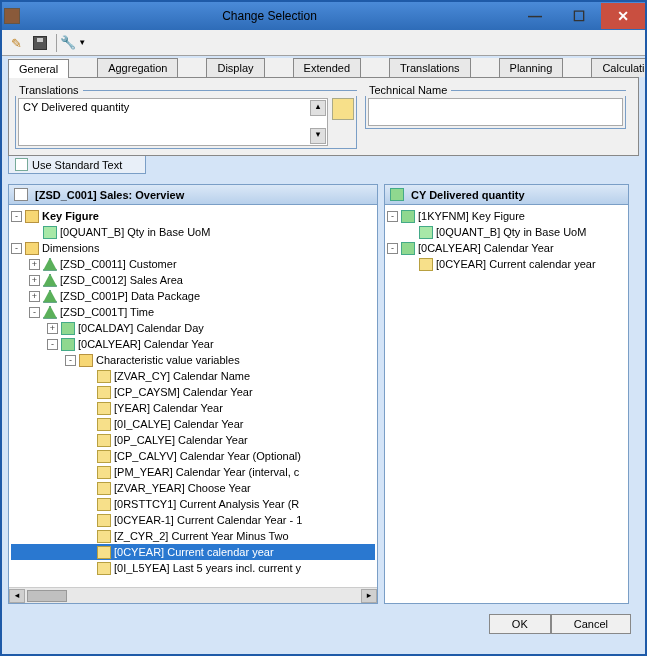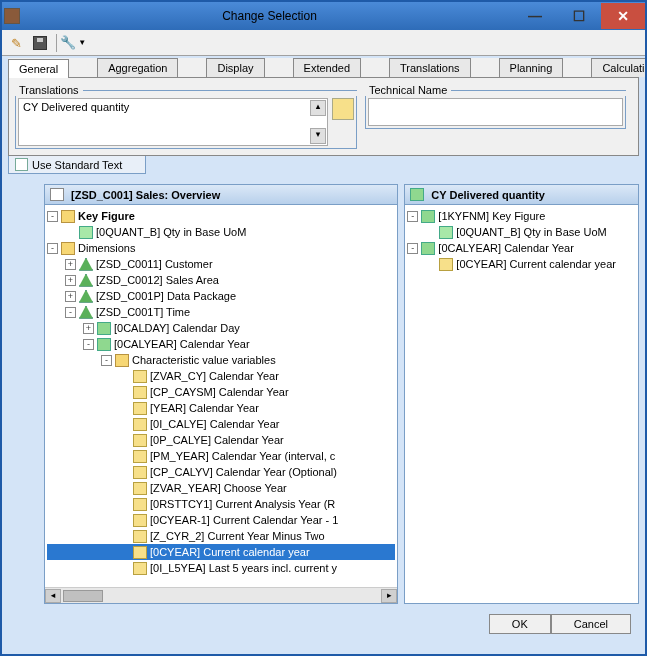--- a/index.html
+++ b/index.html
@@ -25,21 +25,21 @@
 .legend-line { flex:1; height:1px; background:#7a9ec6; }
 .desc-box { width: 310px; height: 48px; background: #fff; border: 1px solid #aaa; padding: 2px 4px; position: relative; }
 .desc-box .scroll-up, .desc-box .scroll-dn { position: absolute; right: 1px; width: 16px; height: 16px; background: #e0e0e0; border:1px solid #aaa; text-align:center; font-size:9px; }
 .desc-box .scroll-up { top:1px; } .desc-box .scroll-dn { bottom:1px; }
 .wizard-btn { width: 22px; height: 22px; background: #f7e08a; border: 1px solid #aa8; display:inline-block; margin-left:4px; }
 .tech-input { width: 255px; height: 28px; background:#fff; border:1px solid #aaa; }
 .chk-row { display:flex; align-items:center; gap:4px; padding:2px 6px; border:1px solid #7a9ec6; border-top:none; width: 138px; background:#e8eff8; }
 .chk { width:13px; height:13px; border:1px solid #7a9; background:#fff; }
 .panels { display:flex; gap:6px; margin-top:10px; }
 .panel { border:1px solid #7a9ec6; background:#fff; display:flex; flex-direction:column; }
-.panel-left { width: 370px; height: 420px; margin-left: 36px; }
+.panel-left { width: 370px; height: 420px; }
 .panel-right { width: 245px; height: 420px; }
 .panel-hdr { background: linear-gradient(#dbe8f7, #b8d0eb); padding: 3px 5px; font-weight: bold; display:flex; align-items:center; gap:4px; border-bottom:1px solid #7a9ec6; }
 .tree { flex:1; overflow:auto; padding: 3px 2px; position:relative; }
 .node { display:flex; align-items:center; height:16px; white-space:nowrap; }
 .node .tgl { width:11px; height:11px; border:1px solid #888; font-size:9px; line-height:9px; text-align:center; margin-right:3px; background:#fff; color:#444; flex-shrink:0; }
 .node .sp { display:inline-block; flex-shrink:0; }
 .ico { width:14px; height:13px; margin-right:3px; display:inline-block; flex-shrink:0; }
 .ico-folder { background:#f7d774; border:1px solid #b89340; }
 .ico-kf { background:#a8e8a8; border:1px solid #4a8; }
 .ico-dim { background:#5ab05a; border:1px solid #276; clip-path: polygon(50% 0, 100% 100%, 0 100%); }
@@ -190,21 +190,21 @@
           <div class="node">
             <span class="sp" style="width: 54px;"></span>
             <span class="tgl">-</span>
             <span class="ico ico-folder"></span>
             <span>Characteristic value variables</span>
           </div>
           <div class="node">
             <span class="sp" style="width: 72px;"></span>
             <span class="sp" style="width: 14px;"></span>
             <span class="ico ico-var"></span>
-            <span>[ZVAR_CY] Calendar Year</span>
+            <span>[ZVAR_CY] Calendar Name</span>
           </div>
           <div class="node">
             <span class="sp" style="width: 72px;"></span>
             <span class="sp" style="width: 14px;"></span>
             <span class="ico ico-var"></span>
             <span>[CP_CAYSM] Calendar Year</span>
           </div>
           <div class="node">
             <span class="sp" style="width: 72px;"></span>
             <span class="sp" style="width: 14px;"></span>
@@ -220,27 +220,27 @@
           <div class="node">
             <span class="sp" style="width: 72px;"></span>
             <span class="sp" style="width: 14px;"></span>
             <span class="ico ico-var"></span>
             <span>[0P_CALYE] Calendar Year</span>
           </div>
           <div class="node">
             <span class="sp" style="width: 72px;"></span>
             <span class="sp" style="width: 14px;"></span>
             <span class="ico ico-var"></span>
+            <span>[CP_CALYV] Calendar Year (Optional)</span>
+          </div>
+          <div class="node">
+            <span class="sp" style="width: 72px;"></span>
+            <span class="sp" style="width: 14px;"></span>
+            <span class="ico ico-var"></span>
             <span>[PM_YEAR] Calendar Year (interval, c</span>
-          </div>
-          <div class="node">
-            <span class="sp" style="width: 72px;"></span>
-            <span class="sp" style="width: 14px;"></span>
-            <span class="ico ico-var"></span>
-            <span>[CP_CALYV] Calendar Year (Optional)</span>
           </div>
           <div class="node">
             <span class="sp" style="width: 72px;"></span>
             <span class="sp" style="width: 14px;"></span>
             <span class="ico ico-var"></span>
             <span>[ZVAR_YEAR] Choose Year</span>
           </div>
           <div class="node">
             <span class="sp" style="width: 72px;"></span>
             <span class="sp" style="width: 14px;"></span>

